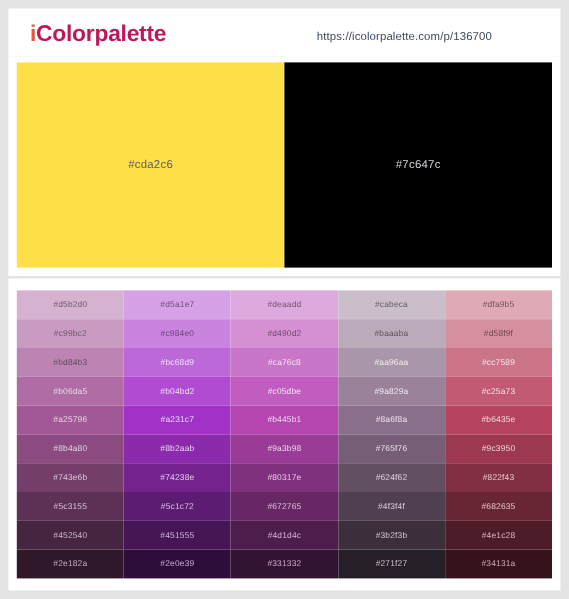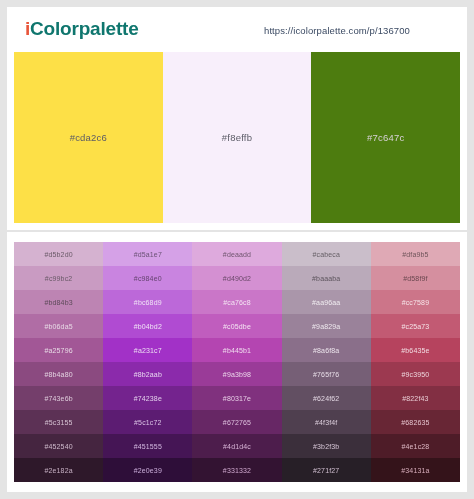--- a/index.html
+++ b/index.html
@@ -38,21 +38,21 @@
     top: 11px;
     font-size: 19px;
     font-weight: bold;
     letter-spacing: -0.2px;
     white-space: nowrap;
   }
   #logo .logo-i {
     color: #e8553a;
   }
   #logo .logo-rest {
-    color: #0f766e;
+    color: #be185d;
   }
   #url {
     position: absolute;
     left: 257px;
     top: 18px;
     font-size: 9.5px;
     color: #3b4a63;
     white-space: nowrap;
     letter-spacing: 0.1px;
   }
@@ -127,24 +127,21 @@
     <div id="logo">
       <span class="logo-i">i</span><span class="logo-rest">Colorpalette</span>
     </div>
     <div id="url">https://icolorpalette.com/p/136700</div>
   </div>
 
   <div id="swatch-strip">
       <div class="swatch" style="background: #fde047;">
         <span class="swatch-label">#cda2c6</span>
       </div>
-      <div class="swatch" style="background: rgb(248, 239, 251);">
-        <span class="swatch-label">#f8effb</span>
-      </div>
-      <div class="swatch dark" style="background: #4d7c0f;">
+      <div class="swatch dark" style="background: #000000;">
         <span class="swatch-label">#7c647c</span>
       </div>
     </div>
 
   <div id="grid-panel">
     <div id="grid">
         <div class="grid-col">
           <div class="grid-cell" style="background: rgb(213, 178, 208); color: rgb(106, 90, 104);">#d5b2d0</div>
           <div class="grid-cell" style="background: rgb(201, 155, 194); color: rgb(106, 90, 104);">#c99bc2</div>
           <div class="grid-cell" style="background: rgb(189, 132, 179); color: rgb(93, 74, 89);">#bd84b3</div>

